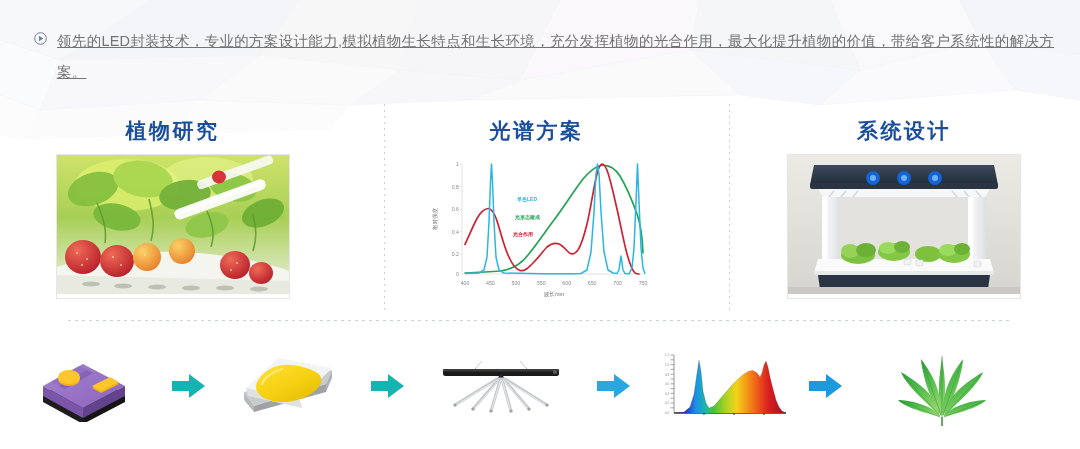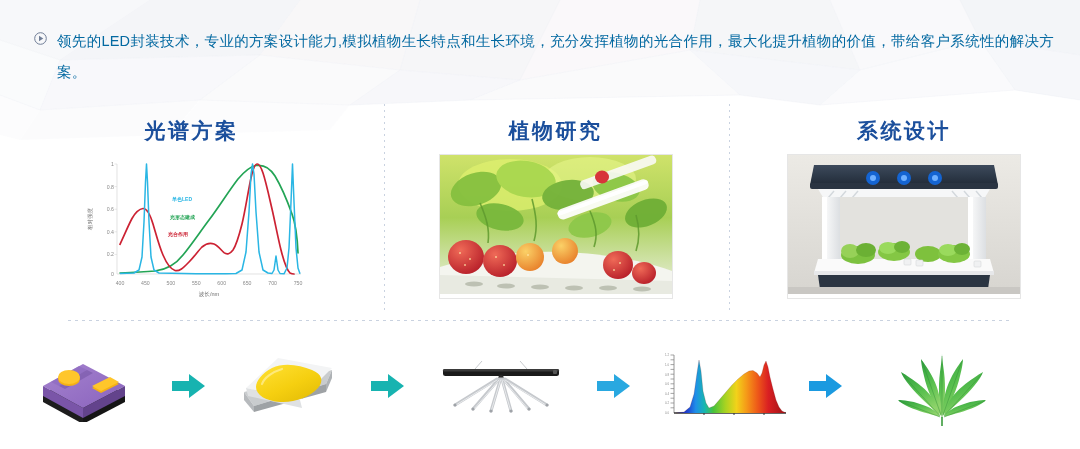--- a/index.html
+++ b/index.html
@@ -18,23 +18,24 @@
   .headline-row {
     position: absolute;
     left: 34px; top: 26px; width: 1020px;
     display: flex; align-items: flex-start; gap: 10px;
     z-index: 3;
   }
   .bullet-icon { flex: 0 0 auto; margin-top: 5px; }
   .headline-text {
     font-size: 14.5px;
     line-height: 31px;
-    color: #0369a1;
+    color: #737373;
     letter-spacing: .2px;
     text-align: justify;
+    text-decoration: underline;
   }
 
   
   .panels {
     position: absolute; left: 0; top: 104px; width: 1080px; height: 208px;
     display: flex; z-index: 3;
   }
   .panel { position: relative; display: flex; flex-direction: column; align-items: center; }
   .panel.p1 { width: 383px; }
   .panel.p2 { width: 345px; }
@@ -117,87 +118,20 @@
   </span>
   <div class="headline-text">领先的LED封装技术，专业的方案设计能力,模拟植物生长特点和生长环境，充分发挥植物的光合作用，最大化提升植物的价值，带给客户系统性的解决方案。</div>
 </div>
 
 <div class="vdiv v1"></div>
 <div class="vdiv v2"></div>
 <div class="hdiv"></div>
 
 <div class="panels">
 
-  <div class="panel p1">
-    <div class="panel-title">光谱方案</div>
-
-    <div class="chart-wrap">
-      <svg width="232" height="148" viewBox="0 0 232 148">
-
-        <g font-family="Liberation Sans, sans-serif" font-size="5.2" fill="#8a8a8a">
-          <text x="38" y="14" text-anchor="end">1</text>
-          <text x="38" y="36.6" text-anchor="end">0.8</text>
-          <text x="38" y="59.2" text-anchor="end">0.6</text>
-          <text x="38" y="81.8" text-anchor="end">0.4</text>
-          <text x="38" y="104.4" text-anchor="end">0.2</text>
-          <text x="38" y="124" text-anchor="end">0</text>
-        </g>
-        <g font-family="Liberation Sans, sans-serif" font-size="5.2" fill="#8a8a8a" text-anchor="middle">
-          <text x="44" y="133">400</text>
-          <text x="69.4" y="133">450</text>
-          <text x="94.9" y="133">500</text>
-          <text x="120.3" y="133">550</text>
-          <text x="145.7" y="133">600</text>
-          <text x="171.1" y="133">650</text>
-          <text x="196.6" y="133">700</text>
-          <text x="222" y="133">750</text>
-        </g>
-        <text x="133" y="144" font-family="Liberation Sans, sans-serif" font-size="5.6" fill="#6d6d6d" text-anchor="middle">波长/nm</text>
-        <text x="16" y="67" font-family="Liberation Sans, sans-serif" font-size="5.6" fill="#6d6d6d" text-anchor="middle" transform="rotate(-90 16 67)">相对强度</text>
-
-        <line x1="41" y1="12" x2="41" y2="122" stroke="#d6d6d6" stroke-width="0.7"></line>
-        <line x1="41" y1="122" x2="225" y2="122" stroke="#d6d6d6" stroke-width="0.7"></line>
-        <g stroke="#d6d6d6" stroke-width="0.6">
-          <line x1="38.5" y1="12" x2="41" y2="12"></line>
-          <line x1="38.5" y1="34.6" x2="41" y2="34.6"></line>
-          <line x1="38.5" y1="57.2" x2="41" y2="57.2"></line>
-          <line x1="38.5" y1="79.8" x2="41" y2="79.8"></line>
-          <line x1="38.5" y1="102.4" x2="41" y2="102.4"></line>
-        </g>
-
-        <path d="M44,121 C55,120.5 66,120 79,119 C92,117.5 100,112 107,103
-                 C116,92 124,80 133,68 C143,55 152,40 162,27
-                 C168,20 174,14.5 180,13.5 C188,12.3 194,16 199,24
-                 C205,34 211,48 216,62 C219,70 221,78 222,101" fill="none" stroke="#23a455" stroke-width="1.7" stroke-linecap="round"></path>
-
-        <path d="M44,92.3 C48,84 52,74 56,66.5 C60,59.5 64,56.8 67,56.5
-                 C71,56.2 74,62 77,72 C80,82 83,94 87,103
-                 C90,110 94,117 99,118.5 C104,119.6 108,115 113,110
-                 C118,105 122,99 126,95 C130,91.6 134,90.5 138,92
-                 C142,93.6 145,98 148,100.6 C151,103 154,102 157,98
-                 C160,93.5 163,84 166,72 C169,60 172,40 175,26
-                 C177,17 179,12.2 181,12 C183,11.8 185,15 187,21
-                 C190,30 193,44 196,57 C199,70 202,86 205,98
-                 C208,110 211,118 214,121 C216,122 217,122 218,122" fill="none" stroke="#cc2233" stroke-width="1.7" stroke-linecap="round"></path>
-
-        <path d="M44,121.5 L58,121 L63,118 L66,105 L68,70 L69.5,30 L70.5,12
-                 L71.5,30 L73,70 L75,105 L78,118 L83,121 L120,121.8 L150,121.8
-                 L160,121.5 L166,118 L170,100 L173,60 L175,22 L176.5,12
-                 L178,22 L180,60 L183,100 L187,118 L192,121 L196,121.5
-                 L198,118 L200,104 L202,118 L204,121.5 L208,121.8
-                 L211,116 L213,96 L215,50 L216.5,12 L218,50 L220,96
-                 L222,116 L224,121.8" fill="none" stroke="#2ab6e4" stroke-width="1.5" stroke-linejoin="round"></path>
-
-        <text x="96" y="49" font-family="Liberation Sans, sans-serif" font-size="5" fill="#2ab6e4" font-weight="bold">单色LED</text>
-        <text x="94" y="67" font-family="Liberation Sans, sans-serif" font-size="5" fill="#23a455" font-weight="bold">光形态建成</text>
-        <text x="92" y="84" font-family="Liberation Sans, sans-serif" font-size="5" fill="#cc2233" font-weight="bold">光合作用</text>
-      </svg>
-    </div>
-  </div>
-
   <div class="panel p2">
     <div class="panel-title">植物研究</div>
     <div class="photo">
       <svg width="232" height="139" viewBox="0 0 232 139">
         <defs>
           <linearGradient id="gBg" x1="0" y1="0" x2="0" y2="1">
             <stop offset="0%" stop-color="#cfe26a"></stop>
             <stop offset="45%" stop-color="#a8cf55"></stop>
             <stop offset="100%" stop-color="#eef1e6"></stop>
           </linearGradient>
@@ -269,20 +203,87 @@
             <circle cx="56" cy="102" r="1"></circle>
           <circle cx="64" cy="110" r="1"></circle>
             <circle cx="88" cy="100" r="1"></circle>
           <circle cx="180" cy="108" r="1"></circle>
             <circle cx="174" cy="115" r="1"></circle>
         </g>
       </svg>
     </div>
   </div>
 
+  <div class="panel p1">
+    <div class="panel-title">光谱方案</div>
+
+    <div class="chart-wrap">
+      <svg width="232" height="148" viewBox="0 0 232 148">
+
+        <g font-family="Liberation Sans, sans-serif" font-size="5.2" fill="#8a8a8a">
+          <text x="38" y="14" text-anchor="end">1</text>
+          <text x="38" y="36.6" text-anchor="end">0.8</text>
+          <text x="38" y="59.2" text-anchor="end">0.6</text>
+          <text x="38" y="81.8" text-anchor="end">0.4</text>
+          <text x="38" y="104.4" text-anchor="end">0.2</text>
+          <text x="38" y="124" text-anchor="end">0</text>
+        </g>
+        <g font-family="Liberation Sans, sans-serif" font-size="5.2" fill="#8a8a8a" text-anchor="middle">
+          <text x="44" y="133">400</text>
+          <text x="69.4" y="133">450</text>
+          <text x="94.9" y="133">500</text>
+          <text x="120.3" y="133">550</text>
+          <text x="145.7" y="133">600</text>
+          <text x="171.1" y="133">650</text>
+          <text x="196.6" y="133">700</text>
+          <text x="222" y="133">750</text>
+        </g>
+        <text x="133" y="144" font-family="Liberation Sans, sans-serif" font-size="5.6" fill="#6d6d6d" text-anchor="middle">波长/nm</text>
+        <text x="16" y="67" font-family="Liberation Sans, sans-serif" font-size="5.6" fill="#6d6d6d" text-anchor="middle" transform="rotate(-90 16 67)">相对强度</text>
+
+        <line x1="41" y1="12" x2="41" y2="122" stroke="#d6d6d6" stroke-width="0.7"></line>
+        <line x1="41" y1="122" x2="225" y2="122" stroke="#d6d6d6" stroke-width="0.7"></line>
+        <g stroke="#d6d6d6" stroke-width="0.6">
+          <line x1="38.5" y1="12" x2="41" y2="12"></line>
+          <line x1="38.5" y1="34.6" x2="41" y2="34.6"></line>
+          <line x1="38.5" y1="57.2" x2="41" y2="57.2"></line>
+          <line x1="38.5" y1="79.8" x2="41" y2="79.8"></line>
+          <line x1="38.5" y1="102.4" x2="41" y2="102.4"></line>
+        </g>
+
+        <path d="M44,121 C55,120.5 66,120 79,119 C92,117.5 100,112 107,103
+                 C116,92 124,80 133,68 C143,55 152,40 162,27
+                 C168,20 174,14.5 180,13.5 C188,12.3 194,16 199,24
+                 C205,34 211,48 216,62 C219,70 221,78 222,101" fill="none" stroke="#23a455" stroke-width="1.7" stroke-linecap="round"></path>
+
+        <path d="M44,92.3 C48,84 52,74 56,66.5 C60,59.5 64,56.8 67,56.5
+                 C71,56.2 74,62 77,72 C80,82 83,94 87,103
+                 C90,110 94,117 99,118.5 C104,119.6 108,115 113,110
+                 C118,105 122,99 126,95 C130,91.6 134,90.5 138,92
+                 C142,93.6 145,98 148,100.6 C151,103 154,102 157,98
+                 C160,93.5 163,84 166,72 C169,60 172,40 175,26
+                 C177,17 179,12.2 181,12 C183,11.8 185,15 187,21
+                 C190,30 193,44 196,57 C199,70 202,86 205,98
+                 C208,110 211,118 214,121 C216,122 217,122 218,122" fill="none" stroke="#cc2233" stroke-width="1.7" stroke-linecap="round"></path>
+
+        <path d="M44,121.5 L58,121 L63,118 L66,105 L68,70 L69.5,30 L70.5,12
+                 L71.5,30 L73,70 L75,105 L78,118 L83,121 L120,121.8 L150,121.8
+                 L160,121.5 L166,118 L170,100 L173,60 L175,22 L176.5,12
+                 L178,22 L180,60 L183,100 L187,118 L192,121 L196,121.5
+                 L198,118 L200,104 L202,118 L204,121.5 L208,121.8
+                 L211,116 L213,96 L215,50 L216.5,12 L218,50 L220,96
+                 L222,116 L224,121.8" fill="none" stroke="#2ab6e4" stroke-width="1.5" stroke-linejoin="round"></path>
+
+        <text x="96" y="49" font-family="Liberation Sans, sans-serif" font-size="5" fill="#2ab6e4" font-weight="bold">单色LED</text>
+        <text x="94" y="67" font-family="Liberation Sans, sans-serif" font-size="5" fill="#23a455" font-weight="bold">光形态建成</text>
+        <text x="92" y="84" font-family="Liberation Sans, sans-serif" font-size="5" fill="#cc2233" font-weight="bold">光合作用</text>
+      </svg>
+    </div>
+  </div>
+
   <div class="panel p3">
     <div class="panel-title">系统设计</div>
     <div class="photo">
       <svg width="232" height="139" viewBox="0 0 232 139">
         <defs>
           <linearGradient id="gWall" x1="0" y1="0" x2="0" y2="1">
             <stop offset="0%" stop-color="#eceae5"></stop>
             <stop offset="100%" stop-color="#d7d5d0"></stop>
           </linearGradient>
           <linearGradient id="gTop" x1="0" y1="0" x2="0" y2="1">

